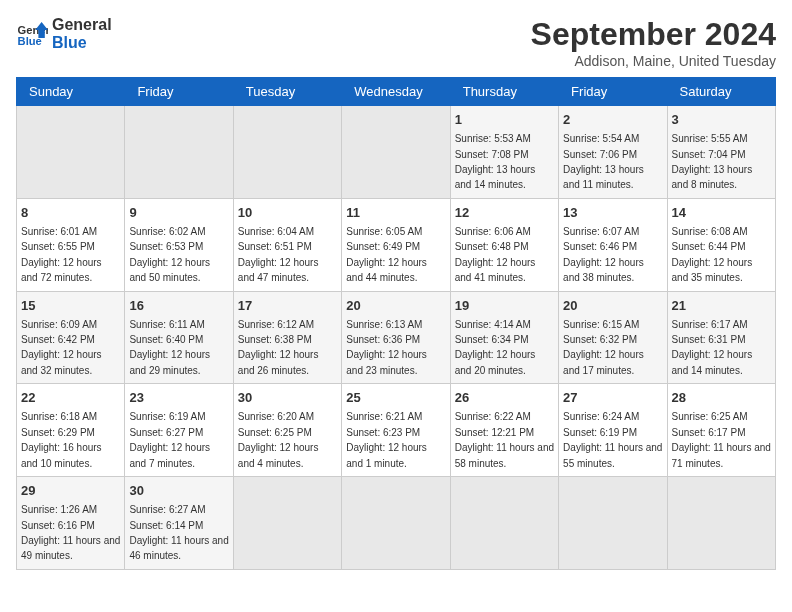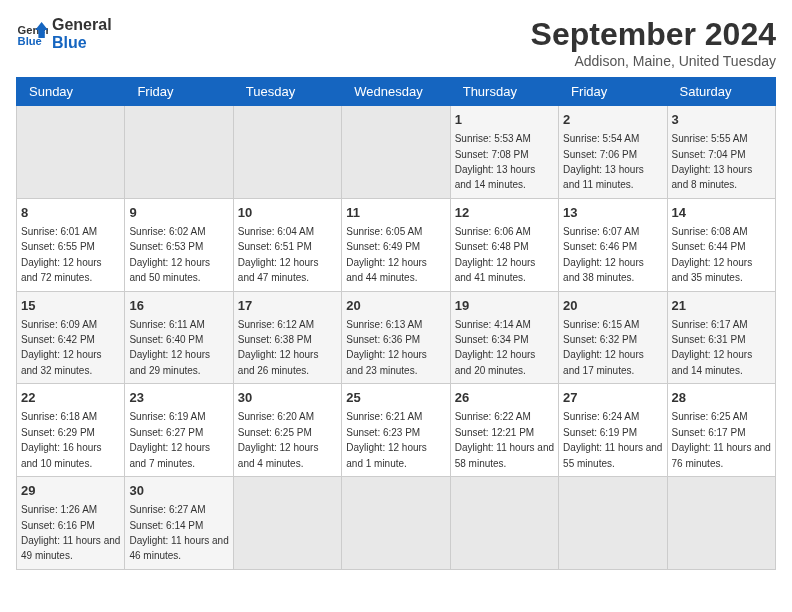--- a/index.html
+++ b/index.html
@@ -138,21 +138,21 @@
         <td><span class="day-num">20</span><span class="day-info">Sunrise: 6:15 AM</span><br><span class="day-info">Sunset: 6:32 PM</span><br><span class="day-info">Daylight: 12 hours and 17 minutes.</span></td>
         <td><span class="day-num">21</span><span class="day-info">Sunrise: 6:17 AM</span><br><span class="day-info">Sunset: 6:31 PM</span><br><span class="day-info">Daylight: 12 hours and 14 minutes.</span></td>
       </tr>
       <tr>
         <td><span class="day-num">22</span><span class="day-info">Sunrise: 6:18 AM</span><br><span class="day-info">Sunset: 6:29 PM</span><br><span class="day-info">Daylight: 16 hours and 10 minutes.</span></td>
         <td><span class="day-num">23</span><span class="day-info">Sunrise: 6:19 AM</span><br><span class="day-info">Sunset: 6:27 PM</span><br><span class="day-info">Daylight: 12 hours and 7 minutes.</span></td>
         <td><span class="day-num">30</span><span class="day-info">Sunrise: 6:20 AM</span><br><span class="day-info">Sunset: 6:25 PM</span><br><span class="day-info">Daylight: 12 hours and 4 minutes.</span></td>
         <td><span class="day-num">25</span><span class="day-info">Sunrise: 6:21 AM</span><br><span class="day-info">Sunset: 6:23 PM</span><br><span class="day-info">Daylight: 12 hours and 1 minute.</span></td>
         <td><span class="day-num">26</span><span class="day-info">Sunrise: 6:22 AM</span><br><span class="day-info">Sunset: 12:21 PM</span><br><span class="day-info">Daylight: 11 hours and 58 minutes.</span></td>
         <td><span class="day-num">27</span><span class="day-info">Sunrise: 6:24 AM</span><br><span class="day-info">Sunset: 6:19 PM</span><br><span class="day-info">Daylight: 11 hours and 55 minutes.</span></td>
-        <td><span class="day-num">28</span><span class="day-info">Sunrise: 6:25 AM</span><br><span class="day-info">Sunset: 6:17 PM</span><br><span class="day-info">Daylight: 11 hours and 76 minutes.</span></td>
+        <td><span class="day-num">28</span><span class="day-info">Sunrise: 6:25 AM</span><br><span class="day-info">Sunset: 6:17 PM</span><br><span class="day-info">Daylight: 11 hours and 71 minutes.</span></td>
       </tr>
       <tr>
         <td><span class="day-num">29</span><span class="day-info">Sunrise: 1:26 AM</span><br><span class="day-info">Sunset: 6:16 PM</span><br><span class="day-info">Daylight: 11 hours and 49 minutes.</span></td>
         <td><span class="day-num">30</span><span class="day-info">Sunrise: 6:27 AM</span><br><span class="day-info">Sunset: 6:14 PM</span><br><span class="day-info">Daylight: 11 hours and 46 minutes.</span></td>
         <td class="empty"></td>
         <td class="empty"></td>
         <td class="empty"></td>
         <td class="empty"></td>
         <td class="empty"></td>
       </tr>

